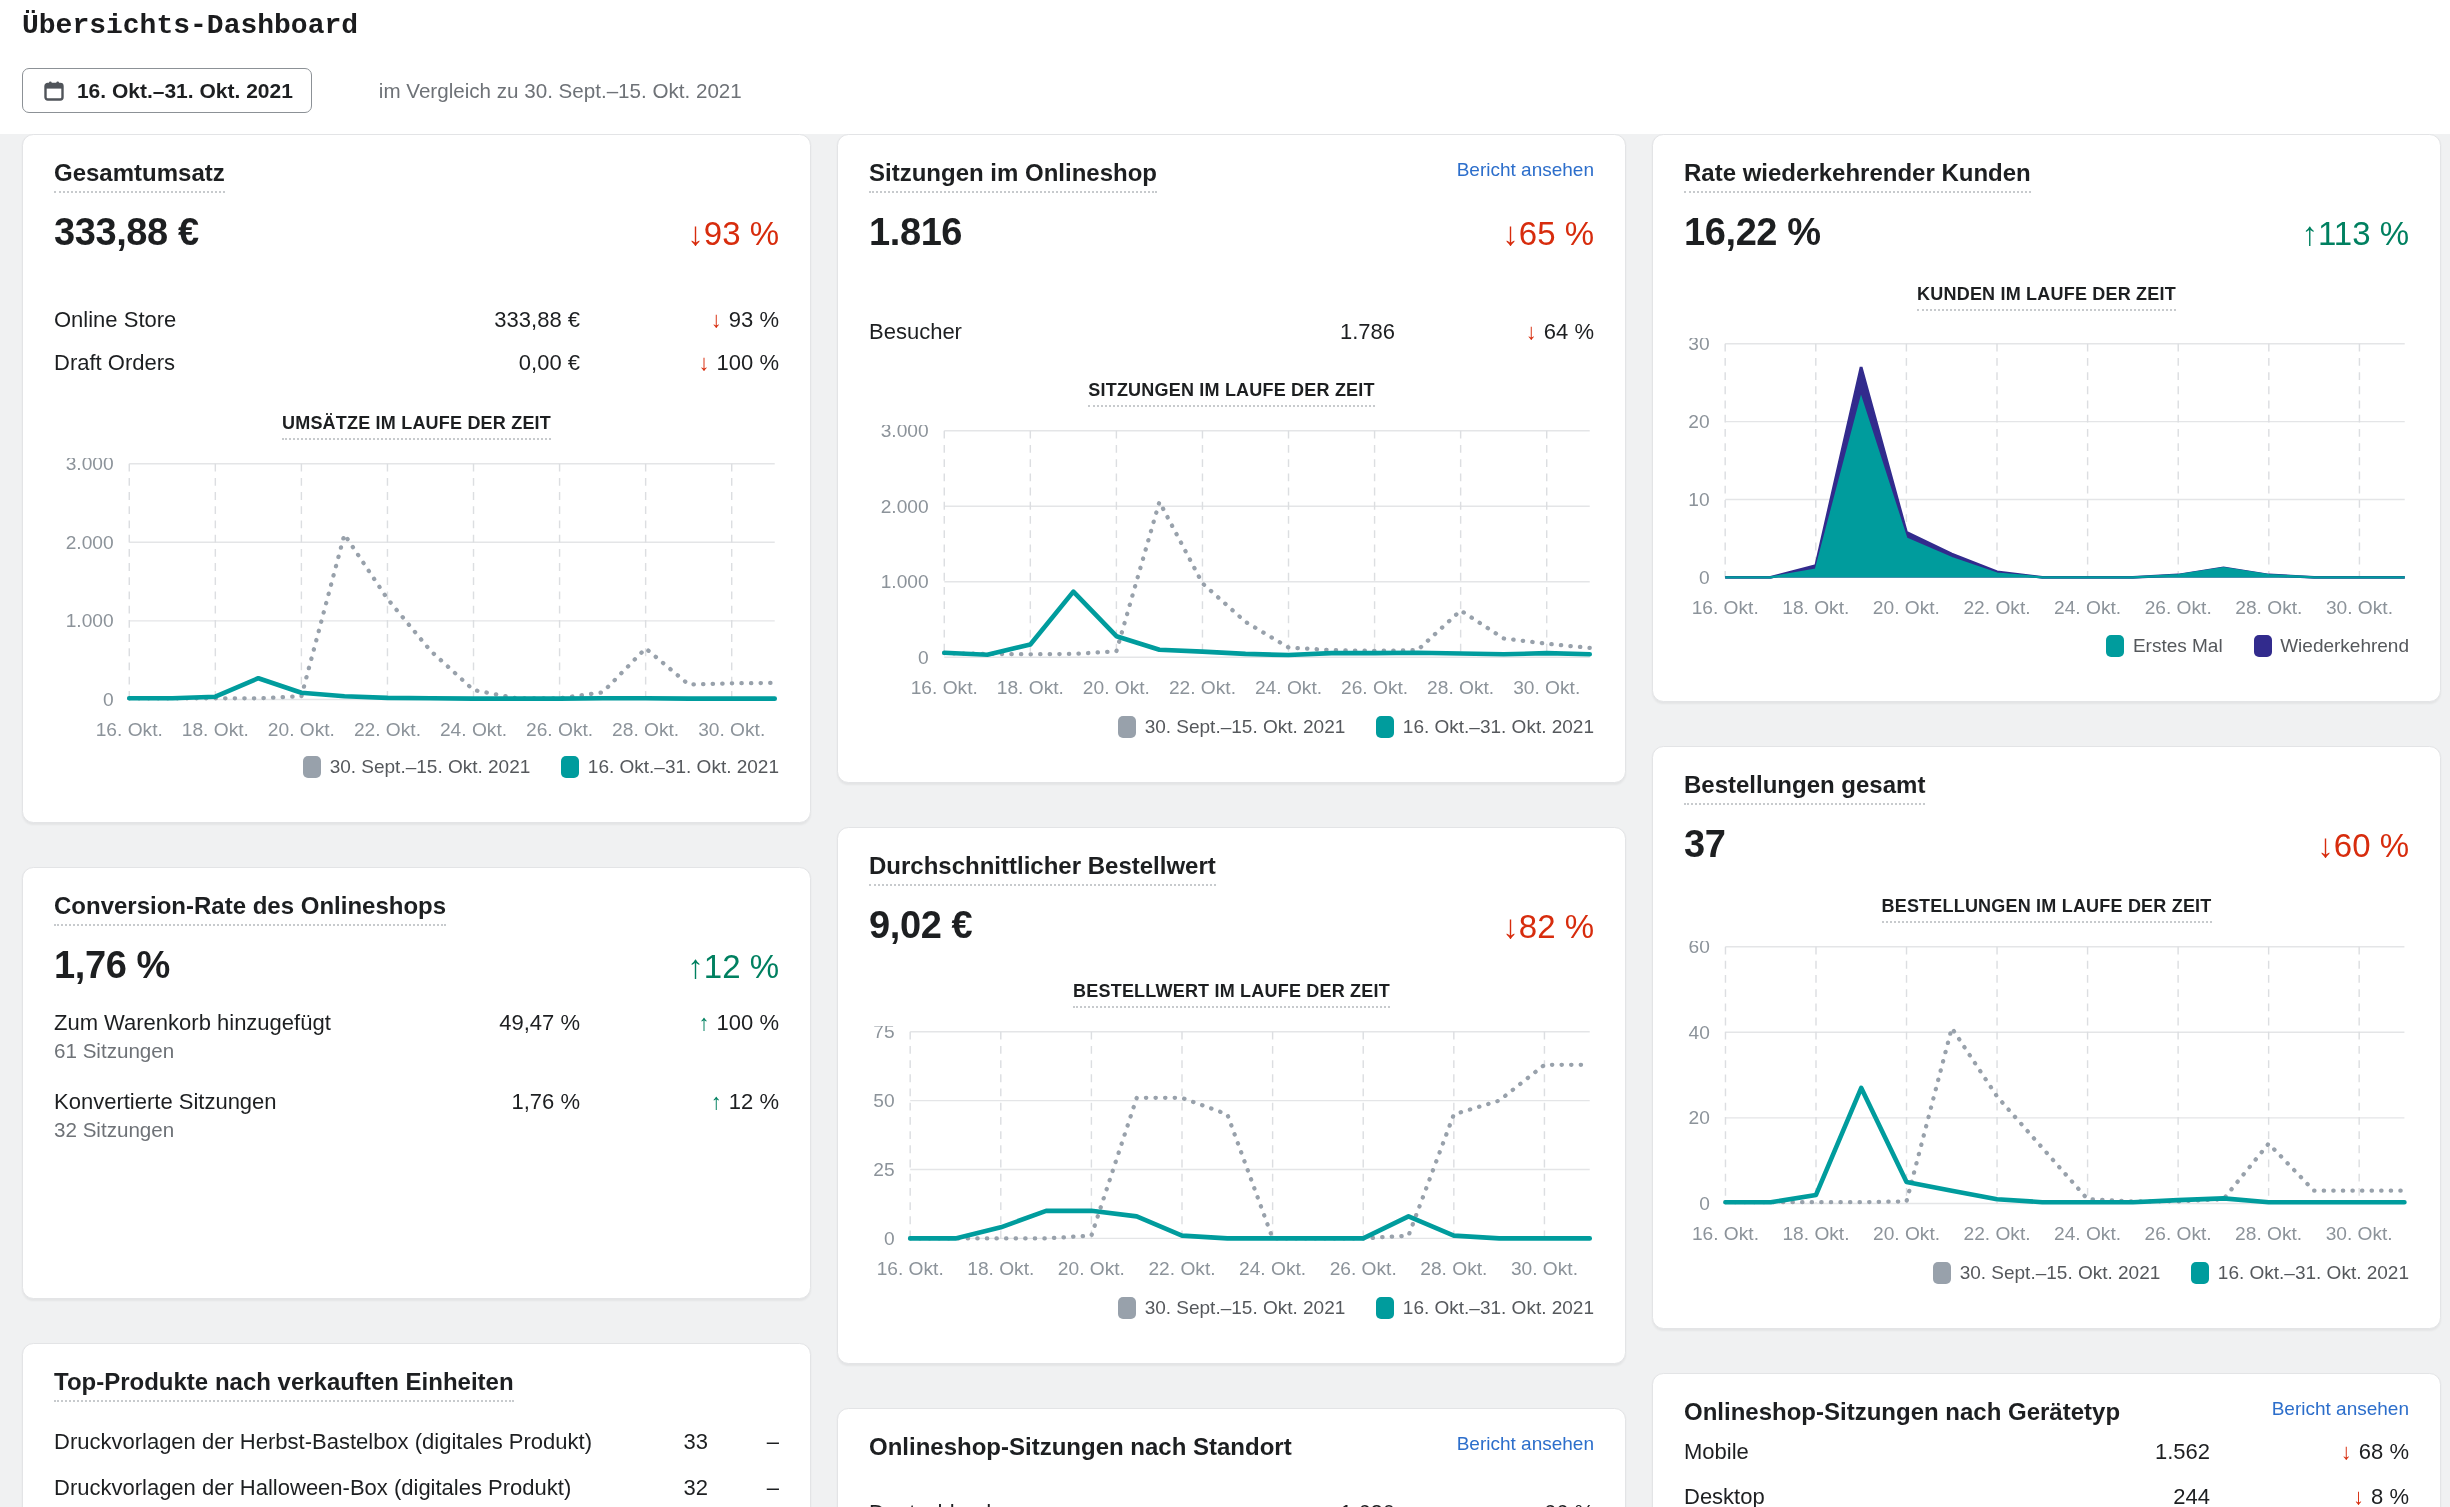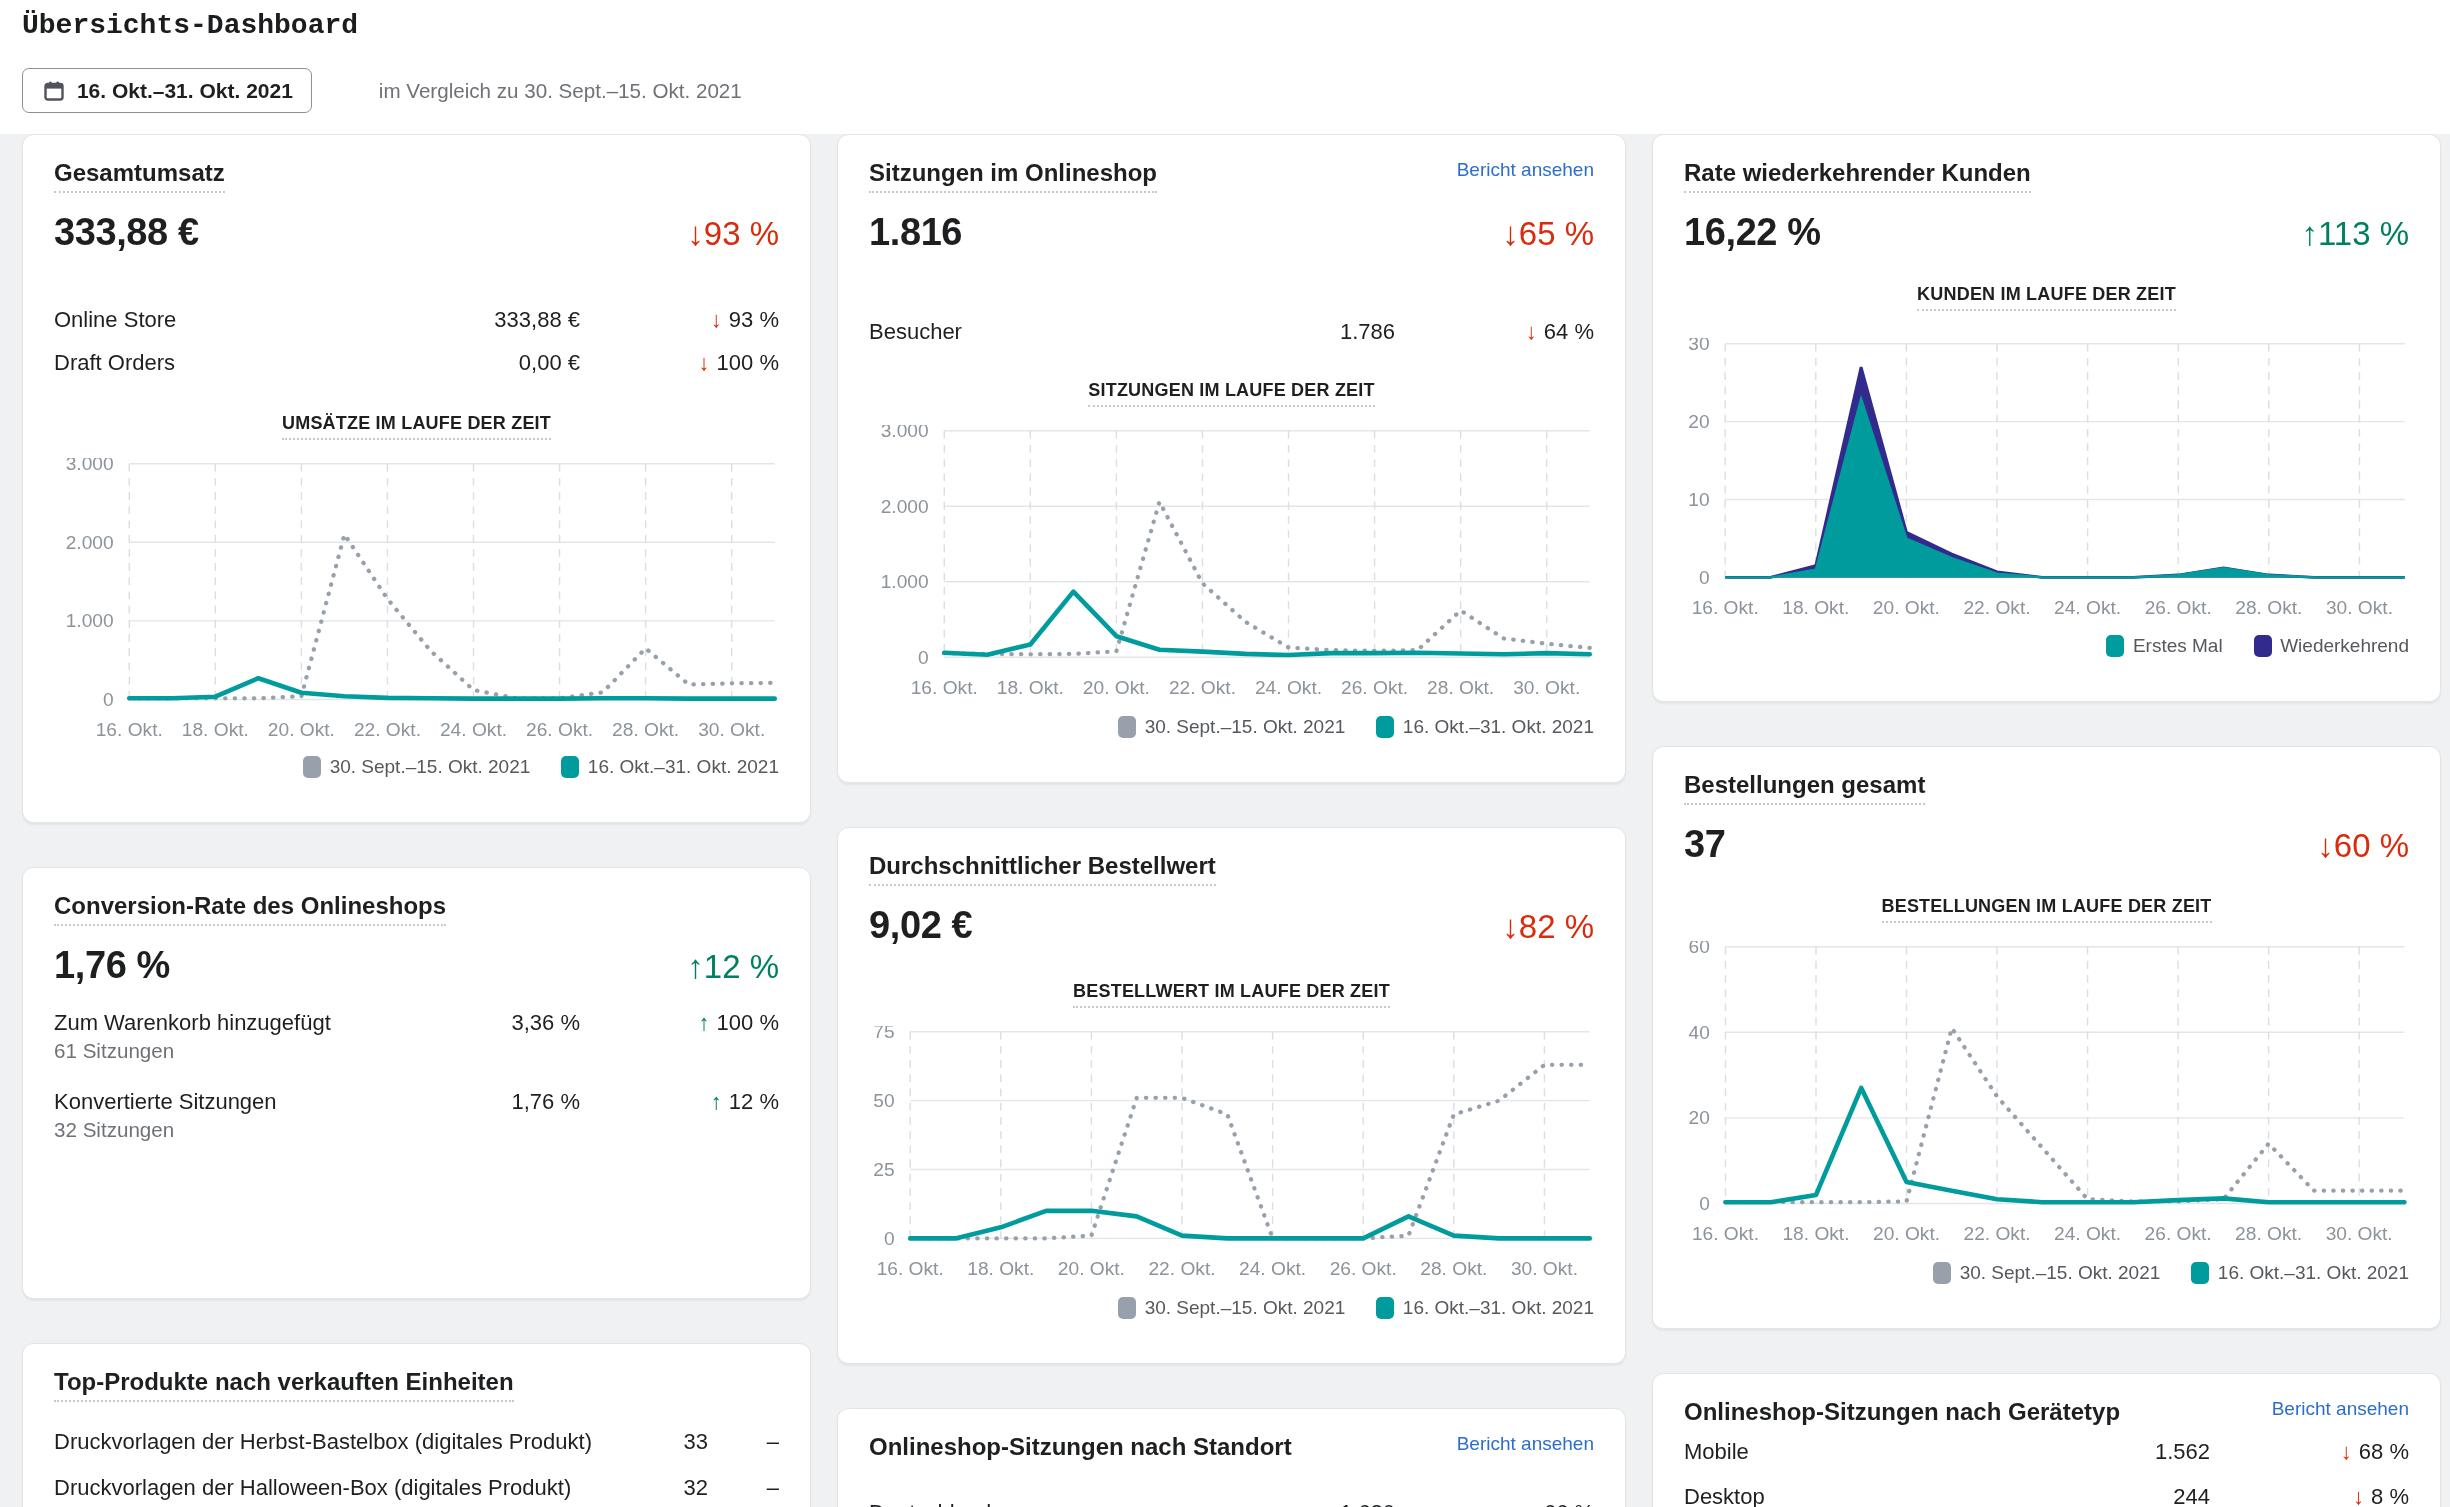--- a/index.html
+++ b/index.html
@@ -131,21 +131,21 @@
           <h2 class="card-title"><span class="dotted">Conversion-Rate des Onlineshops</span></h2>
         </div>
       <div class="big-row">
         <span class="big">1,76 %</span>
         <span class="bigdelta up">↑12 %</span>
       </div>
       <div class="frows" style="margin-top:23px">
         <div class="frow">
           <span class="cell1">
               <span>Zum Warenkorb hinzugefügt</span>
-              <span>3,36 %</span>
+              <span>49,47 %</span>
             </span>
           <span class="chg"><span class="arr up">↑</span><span class="pct">100 %</span></span>
           <span class="sub">61 Sitzungen</span>
         </div>
         <div class="frow">
           <span class="cell1">
               <span>Konvertierte Sitzungen</span>
               <span>1,76 %</span>
             </span>
           <span class="chg"><span class="arr up">↑</span><span class="pct">12 %</span></span>

